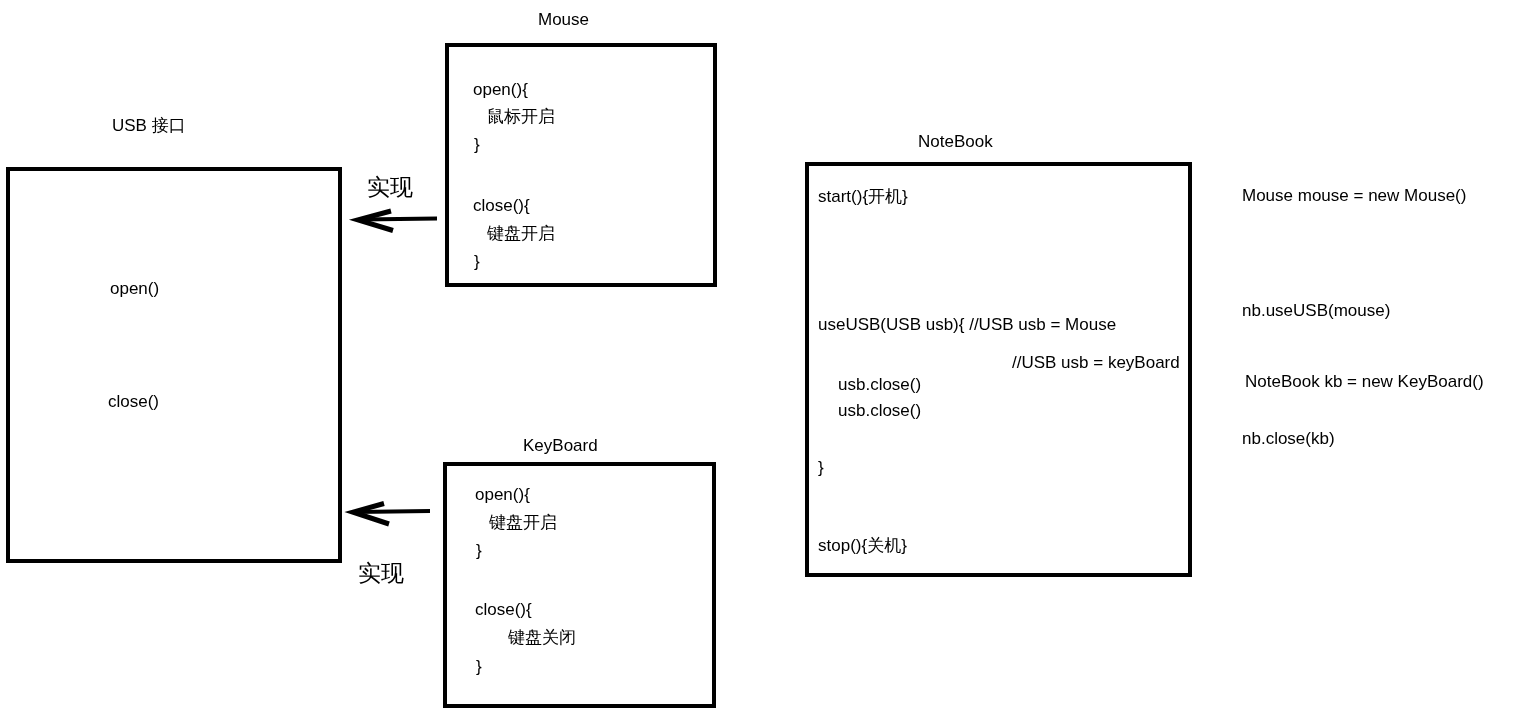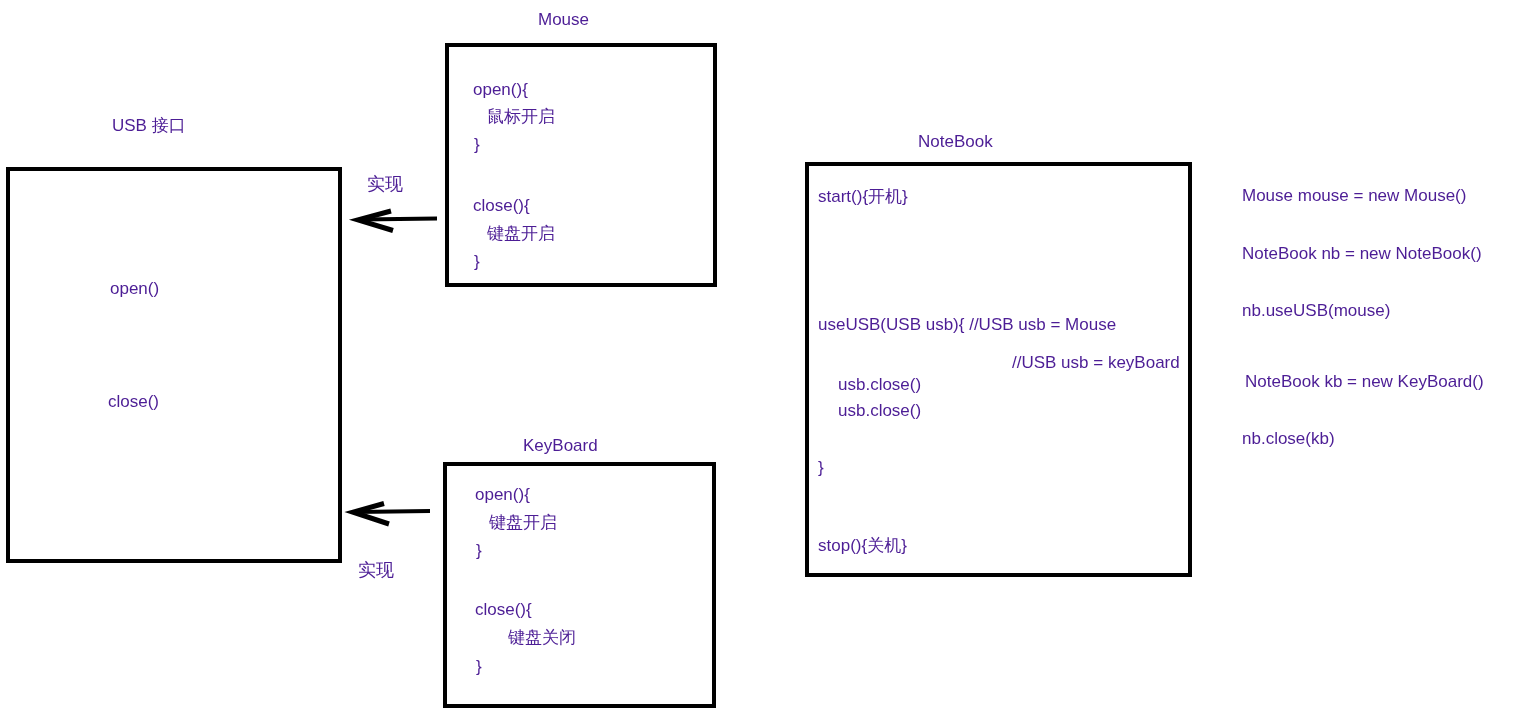--- a/index.html
+++ b/index.html
@@ -15,24 +15,24 @@
     position:absolute;
     border:4px solid #000000;
     box-sizing:border-box;
     background:#ffffff;
   }
   .txt{
     position:absolute;
     font-size:17px;
     line-height:1.2;
     white-space:pre;
-    color:#4c1d95;
+    color:#000000;
   }
   .title{font-size:17px;}
-  .zh-label{font-size:18px;}
+  .zh-label{font-size:23px;}
   svg.overlay{
     position:absolute;
     left:0;top:0;width:1514px;height:716px;
     pointer-events:none;
   }
 </style>
 </head>
 <body>
 
 <div class="canvas">
@@ -80,18 +80,17 @@
   <div class="txt" style="left:1012px;top:353px;">//USB usb = keyBoard</div>
   <div class="txt" style="left:838px;top:375px;">usb.close()</div>
   <div class="txt" style="left:838px;top:401px;">usb.close()</div>
   <div class="txt" style="left:818px;top:458px;">}</div>
   <div class="txt" style="left:818px;top:536px;">stop(){关机}</div>
 
   <div class="txt zh-label" style="left:367px;top:174px;">实现</div>
   <div class="txt zh-label" style="left:358px;top:560px;">实现</div>
 
   <div class="txt" style="left:1242px;top:186px;">Mouse mouse = new Mouse()</div>
-  <div class="txt" style="left:1242px;top:244px;">NoteBook nb = new NoteBook()</div>
   <div class="txt" style="left:1242px;top:301px;">nb.useUSB(mouse)</div>
   <div class="txt" style="left:1245px;top:372px;">NoteBook kb = new KeyBoard()</div>
   <div class="txt" style="left:1242px;top:429px;">nb.close(kb)</div>
 
 </div>
 
 </body></html>

